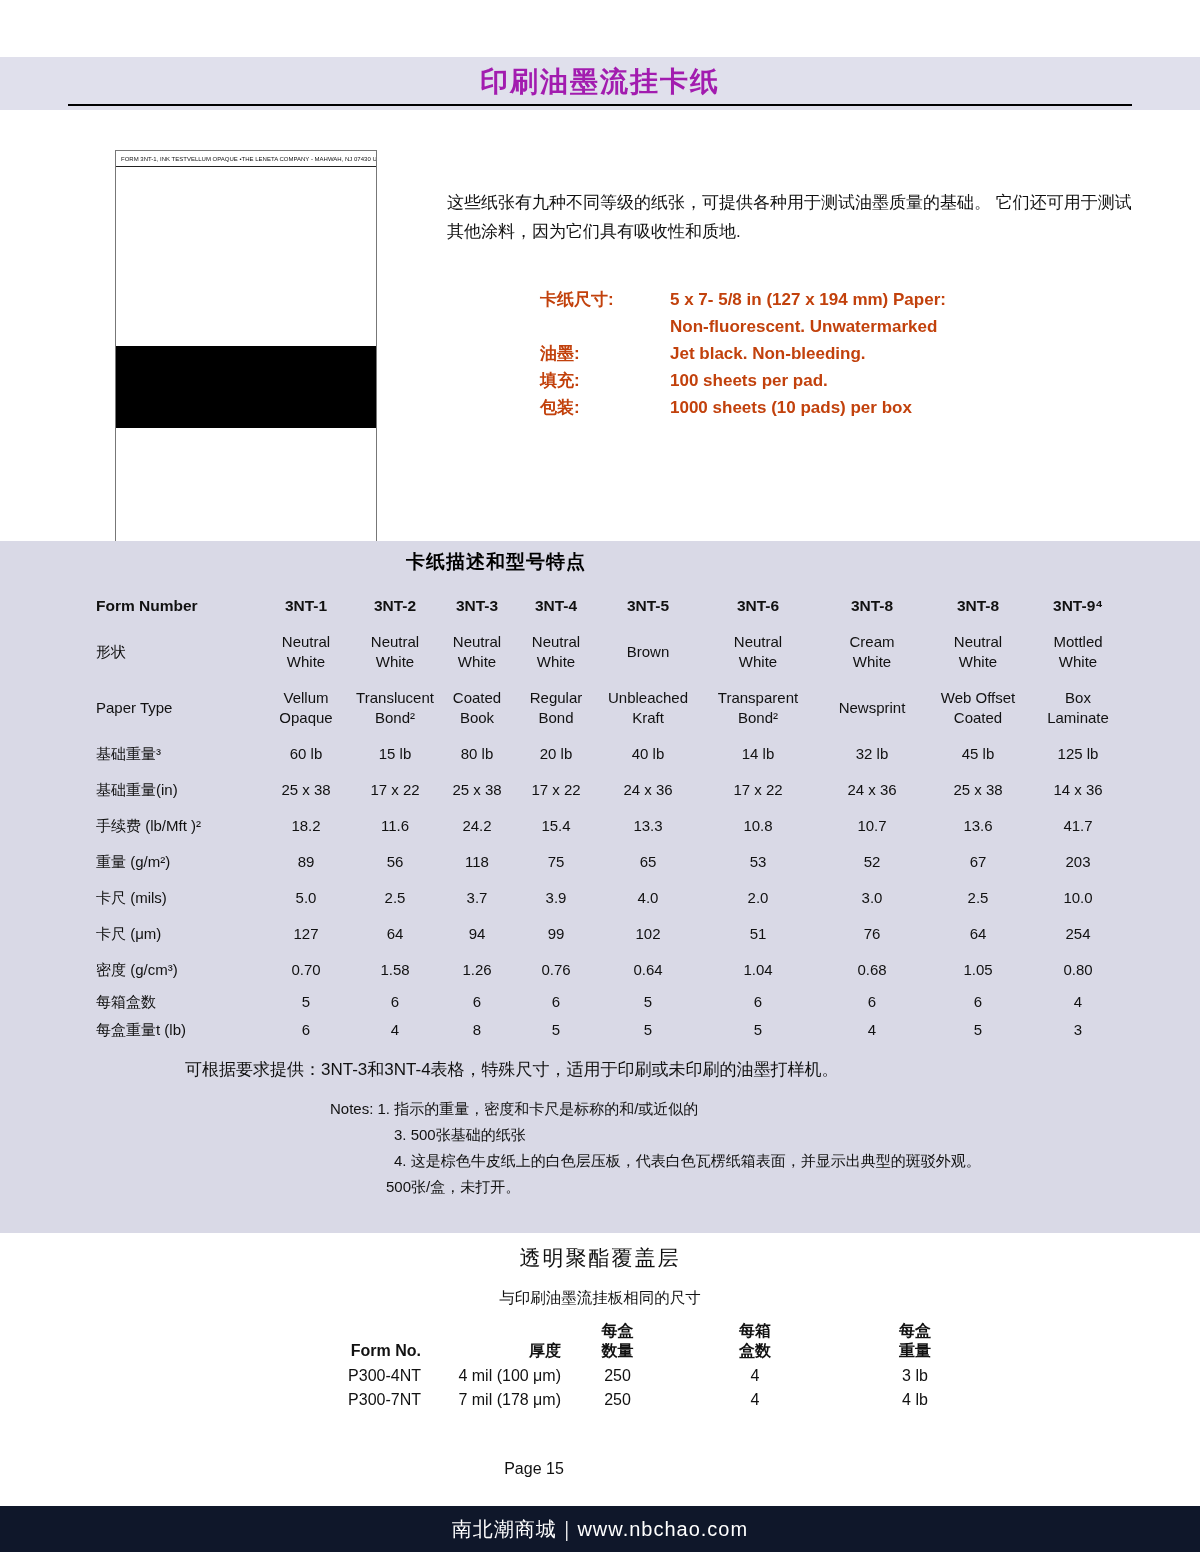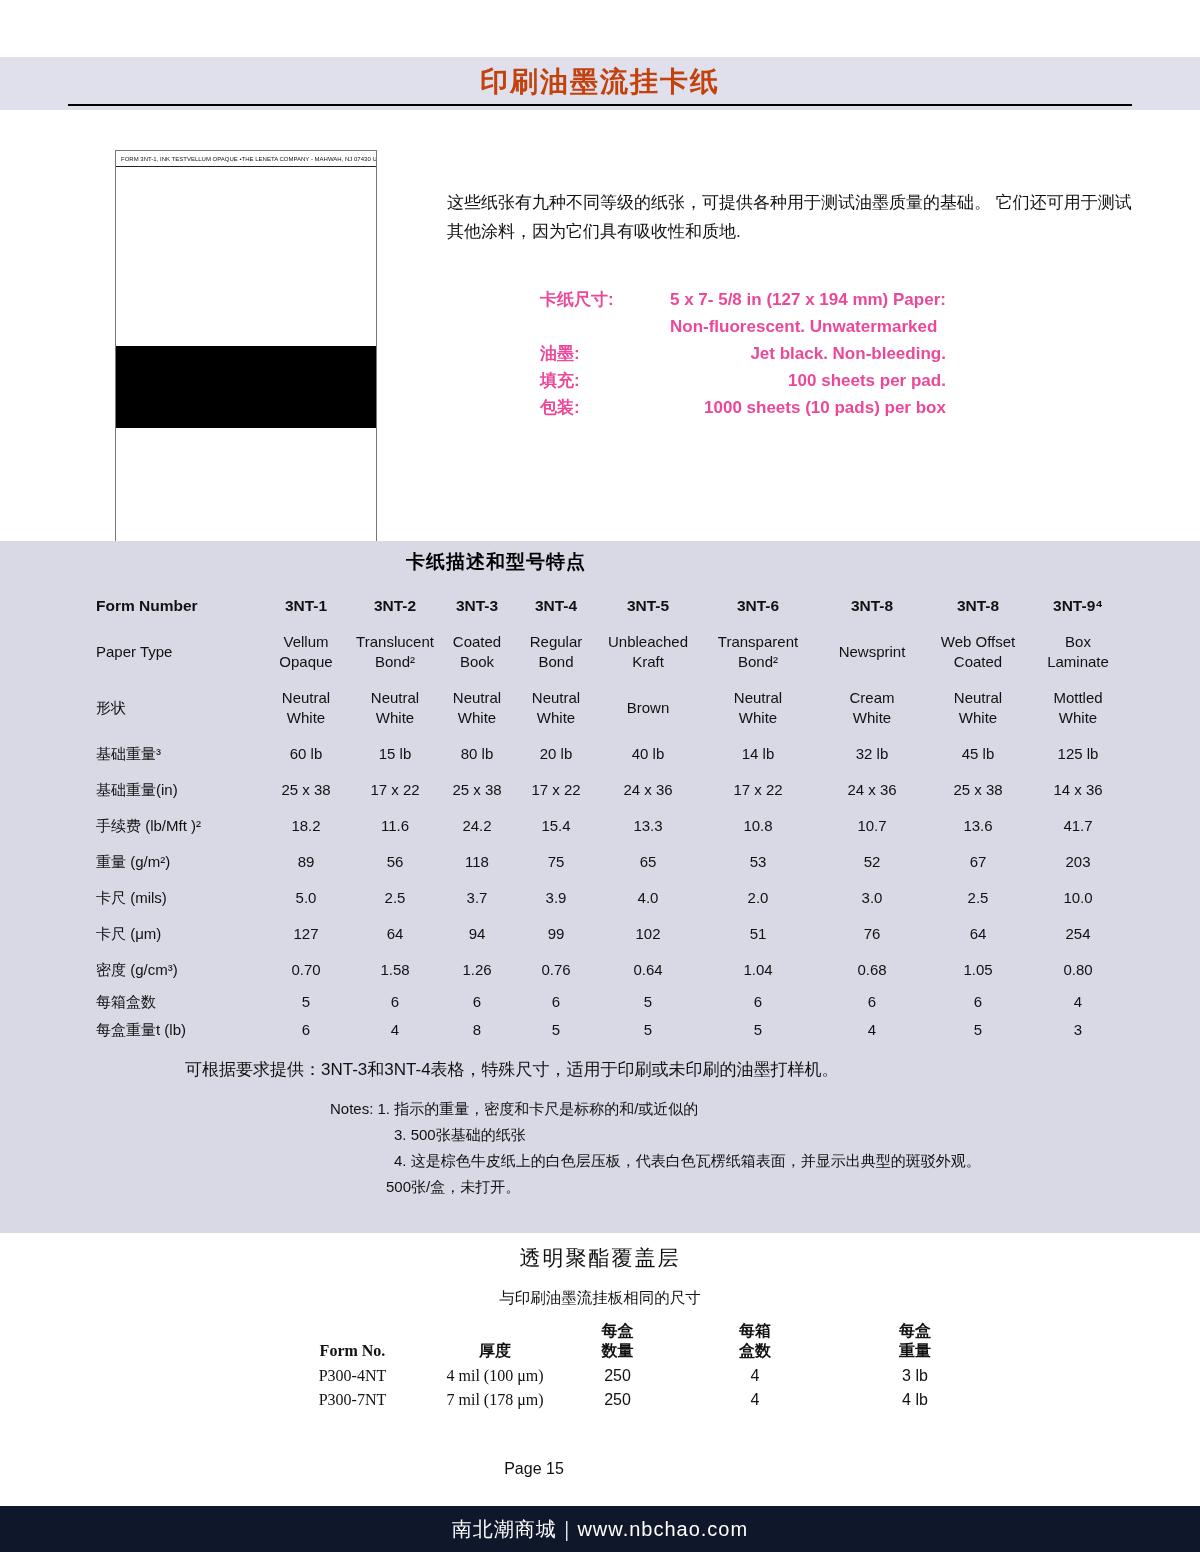--- a/index.html
+++ b/index.html
@@ -7,35 +7,35 @@
   body {
     width:1200px; height:1552px; position:relative;
     font-family:"Liberation Sans","DejaVu Sans",sans-serif;
     color:#1a1a1a;
   }
   .abs { position:absolute; }
 
   
   .title-band { top:57px; left:0; width:1200px; height:53px; background:#e0e0ec; }
   .page-title { top:63px; left:0; width:1200px; text-align:center;
-    font-size:28px; font-weight:bold; letter-spacing:2px; color:#c2410c; }
+    font-size:28px; font-weight:bold; letter-spacing:2px; color:#a21caf; }
   .title-rule { top:104px; left:68px; width:1064px; height:2px; background:#000; }
 
   
   .sample-card { left:115px; top:150px; width:262px; height:392px;
     background:#fff; border:1px solid #777; }
   .card-header { display:flex; justify-content:space-between; align-items:center;
     padding:5px 5px 4px; border-bottom:1px solid #222; font-size:6px; color:#111;
     white-space:nowrap; overflow:hidden; }
   .card-band { position:absolute; left:0; top:195px; width:100%; height:82px; background:#000; }
 
   
   .intro-paragraph { left:447px; top:188px; width:692px; font-size:17px; line-height:29px; color:#111; }
   .spec-list { left:540px; top:286px; }
-  .spec-row { display:flex; font-size:17px; font-weight:bold; line-height:27px; color:#ec4899;justify-content:space-between; }
+  .spec-row { display:flex; font-size:17px; font-weight:bold; line-height:27px; color:#c2410c; }
   .spec-label { width:130px; flex:none; }
   .spec-value { white-space:pre-line; }
 
   
   .lavender-panel { top:541px; left:0; width:1200px; height:692px; background:#d9d9e6; }
   .table-title { top:549px; left:0; width:992px; text-align:center;
     font-size:19px; font-weight:bold; color:#000; letter-spacing:1px; }
   table { border-collapse:collapse; }
   .main-table { left:84px; top:588px; width:1044px; table-layout:fixed; }
   .main-table th, .main-table td {
@@ -50,21 +50,21 @@
   .note.n2 { margin-left:64px; }
   .note.n3 { margin-left:56px; }
 
   
   .overlay-title { top:1244px; left:0; width:1200px; text-align:center; font-size:21px; color:#111; letter-spacing:2px; }
   .overlay-subtitle { top:1288px; left:0; width:1200px; text-align:center; font-size:15.5px; color:#111; }
   .overlay-table { left:280px; top:1318px; table-layout:fixed; }
   .overlay-table th { font-size:16px; font-weight:bold; text-align:center;
     vertical-align:bottom; padding:3px 4px; white-space:pre-line; line-height:20px; color:#111; }
   .overlay-table td { font-size:16px; text-align:center; padding:3px 4px; color:#111; }
-  .overlay-table th.left, .overlay-table td.left { text-align:center;font-family:Liberation Serif, serif; }
+  .overlay-table th.left, .overlay-table td.left { text-align:right; }
 
   .page-number { top:1460px; left:0; width:1068px; text-align:center; font-size:16px; color:#111; }
   .footer-bar { top:1506px; left:0; width:1200px; height:46px; background:#0f172a;
     color:#fff; text-align:center; font-size:20px; line-height:46px; letter-spacing:1px; }
 </style>
 </head>
 <body>
 
 <div class="abs title-band"></div>
 <div class="abs page-title">印刷油墨流挂卡纸</div>
@@ -124,60 +124,60 @@
       <td>3NT-2</td>
       <td>3NT-3</td>
       <td>3NT-4</td>
       <td>3NT-5</td>
       <td>3NT-6</td>
       <td>3NT-8</td>
       <td>3NT-8</td>
       <td>3NT-9⁴</td>
     </tr>
     <tr>
+      <th>形状</th>
+      <td>Neutral
+White</td>
+      <td>Neutral
+White</td>
+      <td>Neutral
+White</td>
+      <td>Neutral
+White</td>
+      <td>Brown</td>
+      <td>Neutral
+White</td>
+      <td>Cream
+White</td>
+      <td>Neutral
+White</td>
+      <td>Mottled
+White</td>
+    </tr>
+    <tr>
       <th>Paper Type</th>
       <td>Vellum
 Opaque</td>
       <td>Translucent
 Bond²</td>
       <td>Coated
 Book</td>
       <td>Regular
 Bond</td>
       <td>Unbleached
 Kraft</td>
       <td>Transparent
 Bond²</td>
       <td>Newsprint</td>
       <td>Web Offset
 Coated</td>
       <td>Box
 Laminate</td>
     </tr>
     <tr>
-      <th>形状</th>
-      <td>Neutral
-White</td>
-      <td>Neutral
-White</td>
-      <td>Neutral
-White</td>
-      <td>Neutral
-White</td>
-      <td>Brown</td>
-      <td>Neutral
-White</td>
-      <td>Cream
-White</td>
-      <td>Neutral
-White</td>
-      <td>Mottled
-White</td>
-    </tr>
-    <tr>
       <th>基础重量³</th>
       <td>60 lb</td>
       <td>15 lb</td>
       <td>80 lb</td>
       <td>20 lb</td>
       <td>40 lb</td>
       <td>14 lb</td>
       <td>32 lb</td>
       <td>45 lb</td>
       <td>125 lb</td>

